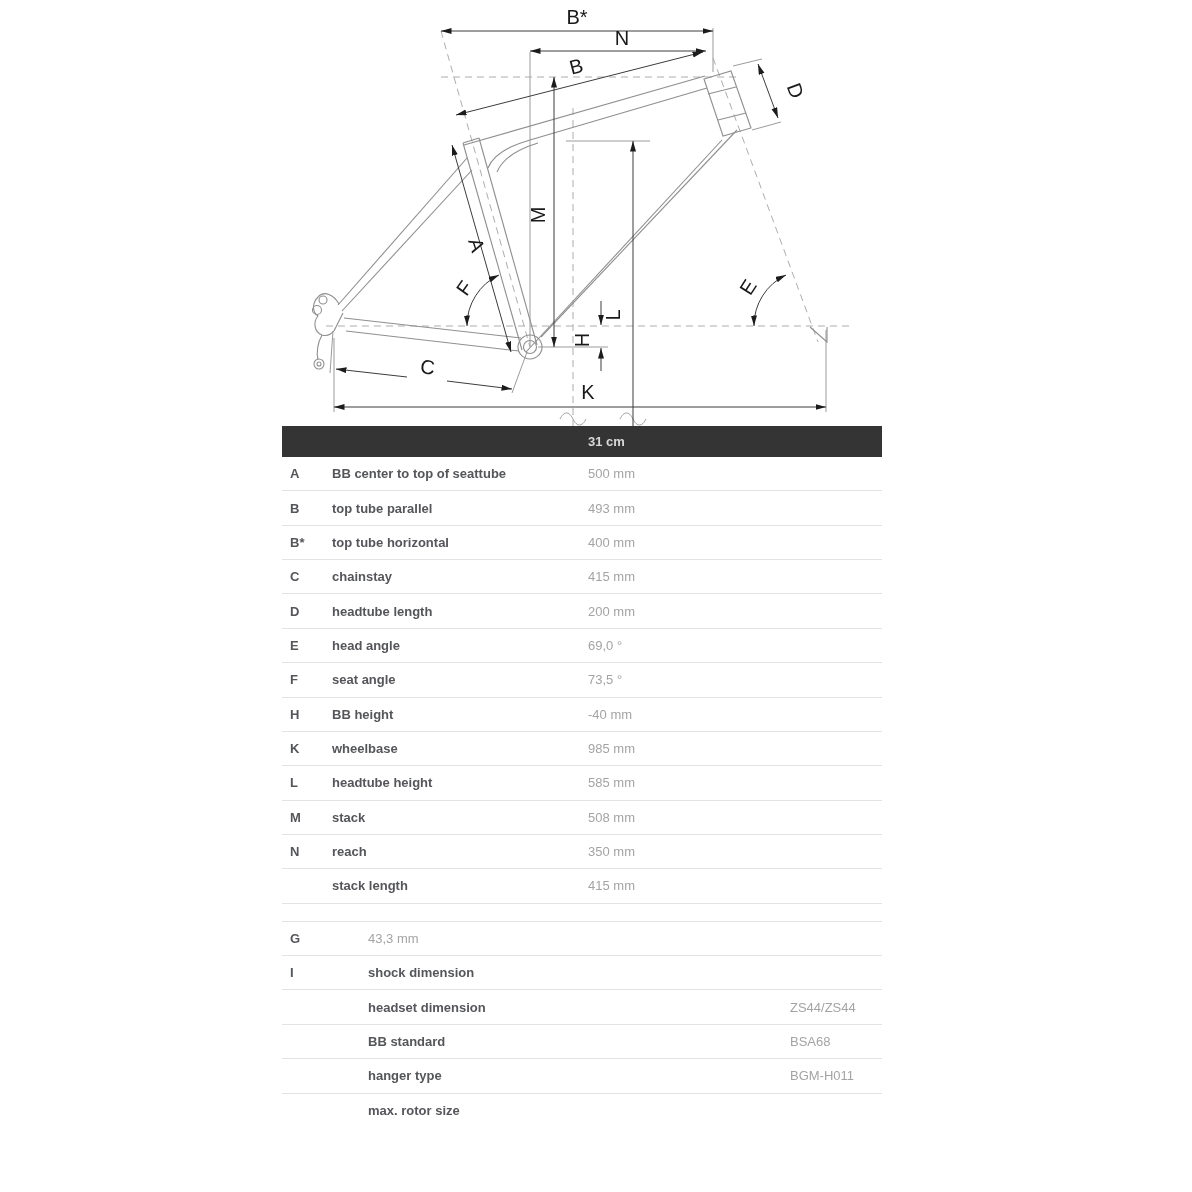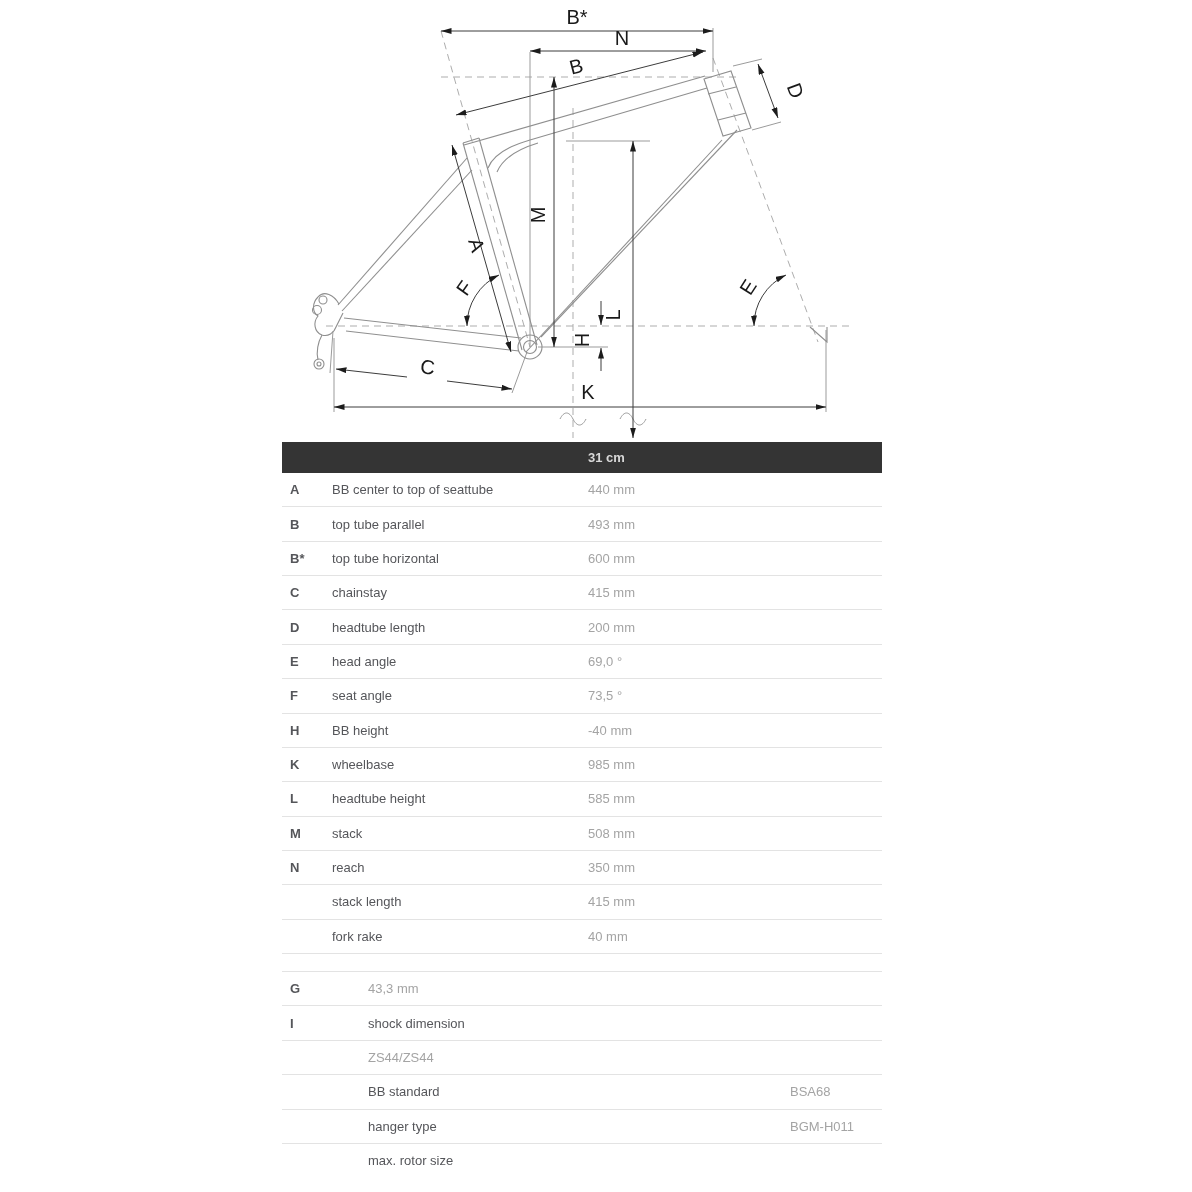--- a/index.html
+++ b/index.html
@@ -15,34 +15,34 @@
   }
   
   .diagram{position:absolute;left:0;top:0;width:1192px;height:450px;}
   .frame{stroke:var(--frame-line);stroke-width:1.1;fill:none;}
   .dim{stroke:var(--dim-line);stroke-width:1;fill:none;}
   .dash{stroke:var(--dash-line);stroke-width:1;fill:none;stroke-dasharray:7 5;}
   .cons{stroke:var(--cons-line);stroke-width:1;fill:none;}
   .dlabel{fill:var(--label-ink);font-size:20px;font-family:"Liberation Sans",sans-serif;
           text-anchor:middle;}
   
-  .geo{position:absolute;left:282px;top:442px;width:600px;font-size:13px;}
+  .geo{position:absolute;left:282px;top:426px;width:600px;font-size:13px;}
   .thead{
     height:31px;background:var(--header-bg);color:var(--header-text);
     font-weight:bold;display:flex;align-items:center;padding-left:306px;
     box-sizing:border-box;
   }
   .trow{
     display:grid;height:34.36px;box-sizing:border-box;align-items:center;
   }
   .t1 .trow{grid-template-columns:50px 256px auto;border-bottom:1px solid var(--row-border);}
   .t2 .trow{grid-template-columns:86px 422px auto;border-top:1px solid var(--row-border);height:34.4px;}
   .cell{white-space:nowrap;overflow:hidden;}
   .cell-letter{padding-left:8px;font-weight:bold;color:var(--label-text);}
-  .cell-label{font-weight:normal;color:var(--label-text);}
+  .cell-label{font-weight:bold;color:var(--label-text);}
   .cell-value{color:var(--value-text);}
   .tgap{height:17px;}
 </style>
 </head>
 <body>
 
 <div class="page">
 
   <svg class="diagram" viewBox="0 0 1192 450">
     <defs>
@@ -140,31 +140,31 @@
   </svg>
 
   <div class="geo">
     <div class="thead">
       <span>31 cm</span>
     </div>
     <div class="t1">
         <div class="trow">
           <span class="cell cell-letter">A</span>
           <span class="cell cell-label">BB center to top of seattube</span>
-          <span class="cell cell-value">440 mm</span>
+          <span class="cell cell-value">500 mm</span>
         </div>
         <div class="trow">
           <span class="cell cell-letter">B</span>
           <span class="cell cell-label">top tube parallel</span>
           <span class="cell cell-value">493 mm</span>
         </div>
         <div class="trow">
           <span class="cell cell-letter">B*</span>
           <span class="cell cell-label">top tube horizontal</span>
-          <span class="cell cell-value">600 mm</span>
+          <span class="cell cell-value">400 mm</span>
         </div>
         <div class="trow">
           <span class="cell cell-letter">C</span>
           <span class="cell cell-label">chainstay</span>
           <span class="cell cell-value">415 mm</span>
         </div>
         <div class="trow">
           <span class="cell cell-letter">D</span>
           <span class="cell cell-label">headtube length</span>
           <span class="cell cell-value">200 mm</span>
@@ -202,39 +202,35 @@
         <div class="trow">
           <span class="cell cell-letter">N</span>
           <span class="cell cell-label">reach</span>
           <span class="cell cell-value">350 mm</span>
         </div>
         <div class="trow">
           <span class="cell cell-letter"></span>
           <span class="cell cell-label">stack length</span>
           <span class="cell cell-value">415 mm</span>
         </div>
-        <div class="trow">
-          <span class="cell cell-letter"></span>
-          <span class="cell cell-label">fork rake</span>
-          <span class="cell cell-value">40 mm</span>
-        </div>
       </div>
     <div class="tgap"></div>
     <div class="t2">
         <div class="trow">
           <span class="cell cell-letter">G</span>
           <span class="cell cell-value">43,3 mm</span>
         </div>
         <div class="trow">
           <span class="cell cell-letter">I</span>
           <span class="cell cell-label">shock dimension</span>
           <span class="cell cell-value"></span>
         </div>
         <div class="trow">
           <span class="cell cell-letter"></span>
+          <span class="cell cell-label">headset dimension</span>
           <span class="cell cell-value">ZS44/ZS44</span>
         </div>
         <div class="trow">
           <span class="cell cell-letter"></span>
           <span class="cell cell-label">BB standard</span>
           <span class="cell cell-value">BSA68</span>
         </div>
         <div class="trow">
           <span class="cell cell-letter"></span>
           <span class="cell cell-label">hanger type</span>

